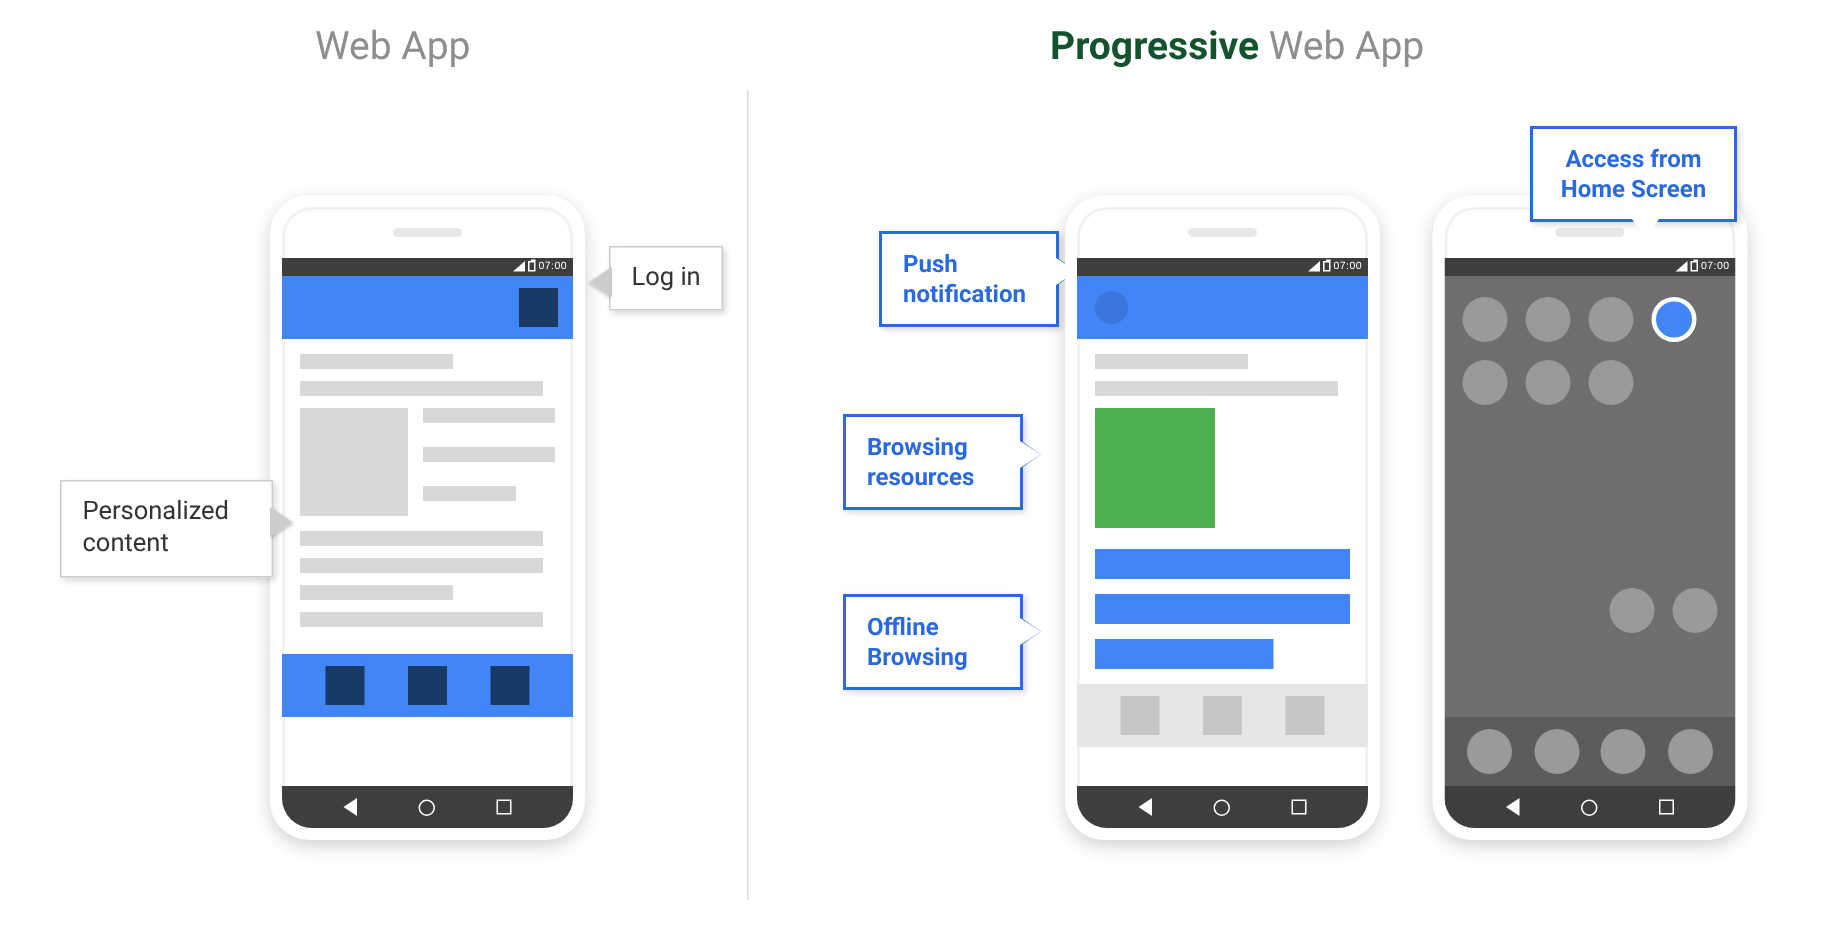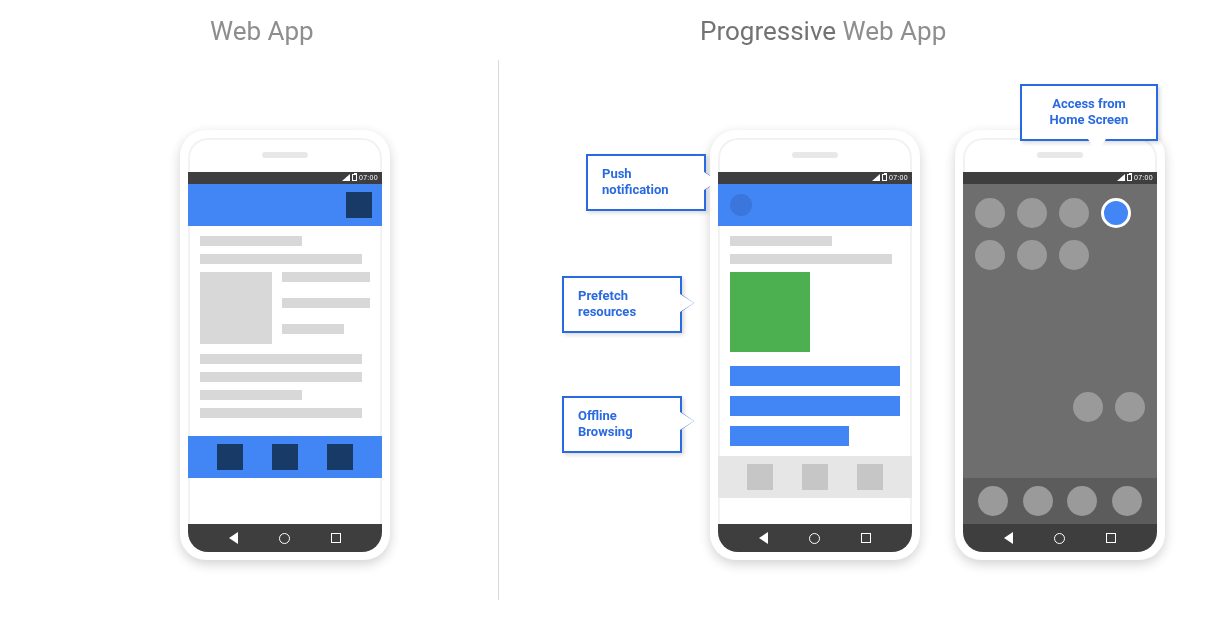--- a/index.html
+++ b/index.html
@@ -13,21 +13,21 @@
   .canvas { position: relative; width: 1220px; height: 535px; }
   .title {
     position: absolute;
     top: 16px;
     font-size: 26px;
     color: #8e8e8e;
     font-weight: 400;
   }
   .title-left { left: 210px; text-align: center; }
   .title-right { left: 700px; }
-  .title-right .accent { color: #737373; font-weight: 400; }
+  .title-right .accent { color: #14532d; font-weight: 700; }
   .divider-v {
     position: absolute;
     top: 60px;
     left: 498px;
     width: 1px;
     height: 540px;
     background: #d9d9d9;
   }
 
   
@@ -120,21 +120,21 @@
   .callout {
     position:absolute;
     background:#fff;
     border:1px solid #ccc;
     box-shadow: 2px 2px 4px rgba(0,0,0,0.15);
     padding:10px 14px;
     font-size:17px;
     color:#333;
     line-height:1.25;
   }
-  .callout.blue { border:2px solid #2a6ae0; color:#2a6ae0; font-weight:700; font-size:13px; }
+  .callout.blue { border:2px solid #2a6ae0; color:#2a6ae0; font-weight:700; font-size:16px; }
 
   .pointer {
     position:absolute;
     width:0;height:0;
     border-style:solid;
   }
   
   .ptr-right-grey { border-width:9px 0 9px 14px; border-color:transparent transparent transparent #fff; filter: drop-shadow(1px 1px 1px rgba(0,0,0,0.2)); }
   .ptr-right-grey::before{content:"";position:absolute;left:-15px;top:-10px;border-style:solid;border-width:10px 0 10px 15px;border-color:transparent transparent transparent #ccc;z-index:-1;}
 
@@ -286,28 +286,36 @@
         <div class="d"></div>
       </div>
       <div class="nav-bar">
         <div class="nav-tri"></div>
         <div class="nav-circ"></div>
         <div class="nav-sq"></div>
       </div>
     </div>
   </div>
 
+  <div class="callout co-login">
+    <div class="pointer ptr-left-grey"></div>
+    <span>Log in</span>
+  </div>
+  <div class="callout co-personal">
+    <div class="pointer ptr-right-grey"></div>
+    <span>Personalized content</span>
+  </div>
 
   <div class="callout blue co-push">
     <div class="pointer ptr-right-blue"></div>
     <span>Push notification</span>
   </div>
   <div class="callout blue co-prefetch">
     <div class="pointer ptr-right-blue"></div>
-    <span>Prefetch resources</span>
+    <span>Browsing resources</span>
   </div>
   <div class="callout blue co-offline">
     <div class="pointer ptr-right-blue"></div>
     <span>Offline Browsing</span>
   </div>
   <div class="callout blue co-home">
     <div class="pointer ptr-down-blue"></div>
     <span>Access from Home Screen</span>
   </div>
 

